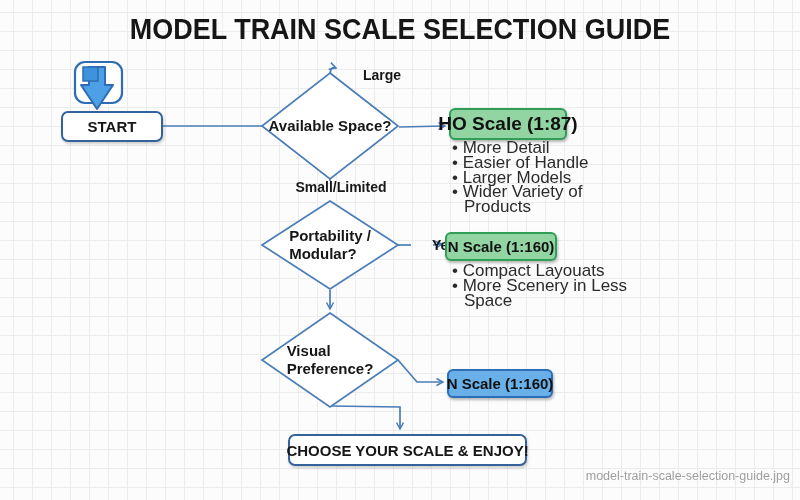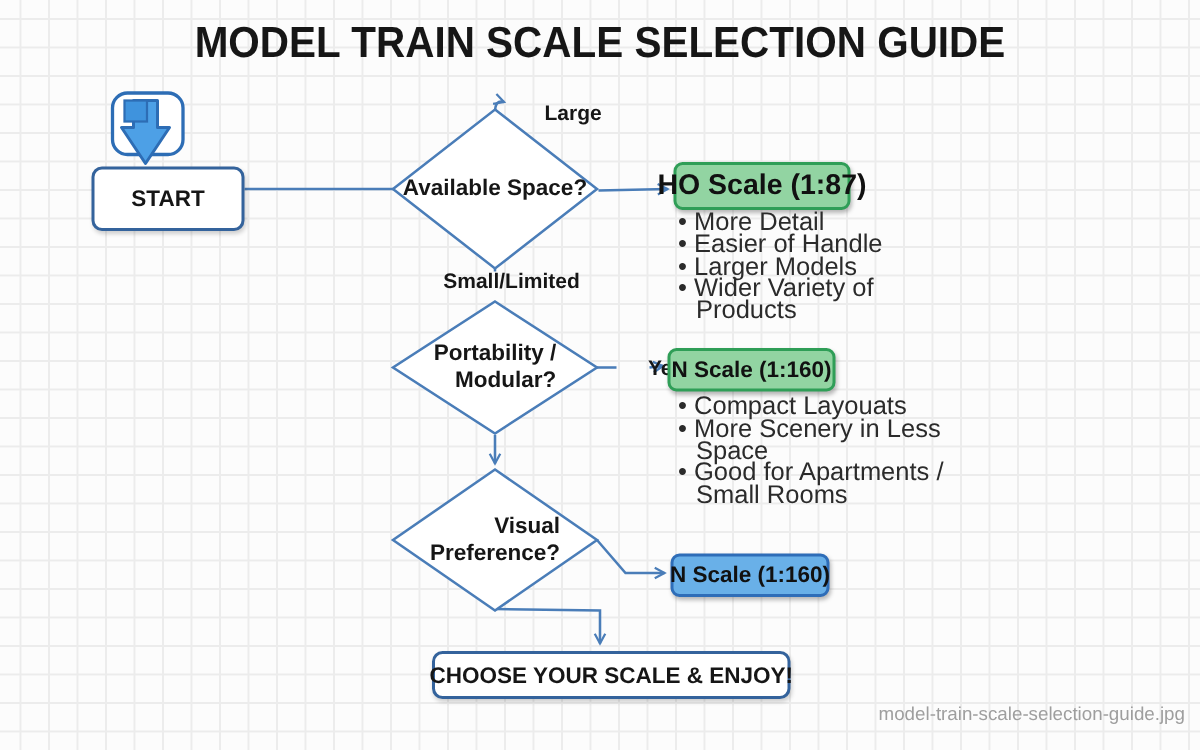--- a/index.html
+++ b/index.html
@@ -16,23 +16,23 @@
   .title{
     position:absolute;top:13px;left:0;width:800px;text-align:center;
     font-size:29px;font-weight:bold;color:#161616;margin:0;
     transform:scaleX(0.93);transform-origin:center;letter-spacing:0px;white-space:nowrap;
   }
   svg.overlay{position:absolute;left:0;top:0;}
   .c{fill:none;stroke:#4a7db8;stroke-width:1.7px;}
   .diamond{fill:#ffffff;stroke:#4a7db8;stroke-width:1.7px;}
   .node{position:absolute;box-sizing:border-box;display:flex;align-items:center;justify-content:center;text-align:center;}
   .rbox{background:#fff;border:2px solid #34639c;border-radius:7px;box-shadow:1px 2px 3px rgba(0,0,0,0.18);}
-  .start{left:61px;top:111px;width:102px;height:43px;font-size:15px;font-weight:bold;color:#161616;}
+  .start{left:61px;top:111px;width:102px;height:31px;font-size:15px;font-weight:bold;color:#161616;}
   .choose{left:288px;top:434px;width:239px;height:32px;font-size:15px;font-weight:bold;color:#161616;white-space:nowrap;}
-  .dlabel{position:absolute;display:flex;align-items:center;justify-content:center;text-align:right;
+  .dlabel{position:absolute;display:flex;align-items:center;justify-content:center;text-align:left;
           font-size:15px;font-weight:bold;color:#161616;white-space:pre-line;line-height:18px;}
   .d1{left:263px;top:106px;width:134px;height:40px;}
   .d2{left:263px;top:226px;width:134px;height:38px;}
   .d3{left:263px;top:341px;width:134px;height:38px;}
   .elabel{position:absolute;font-size:14px;font-weight:bold;color:#161616;white-space:nowrap;padding-left:20px;}
   .large{left:343px;top:67px;}
   .smalllim{left:255px;top:179px;width:132px;text-align:center;}
   .yes{left:412px;top:237px;}
   .result{position:absolute;box-sizing:border-box;display:flex;align-items:center;justify-content:center;
           font-weight:bold;color:#111;border-radius:6px;box-shadow:1px 2px 3px rgba(0,0,0,0.28);white-space:nowrap;}
@@ -99,22 +99,20 @@
     <li>More Detail</li>
     <li>Easier of Handle</li>
     <li>Larger Models</li>
     <li>Wider Variety of Products</li>
   </ul>
 
   <div class="result ngreen">N Scale (1:160)</div>
   <ul class="blist nlist">
     <li>Compact Layouats</li>
     <li>More Scenery in Less Space</li>
-    <li>Good for Apartments /
-Small Rooms</li>
   </ul>
 
   <div class="result nblue">N Scale (1:160)</div>
 
   <div class="node rbox choose">CHOOSE YOUR SCALE &amp; ENJOY!</div>
 
   <div class="watermark">model-train-scale-selection-guide.jpg</div>
 
 </div>
 

